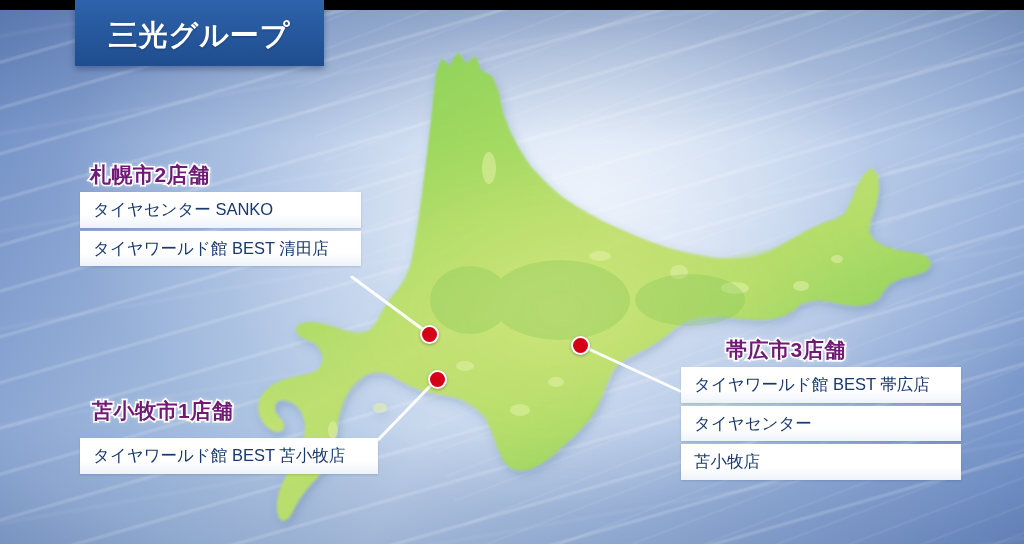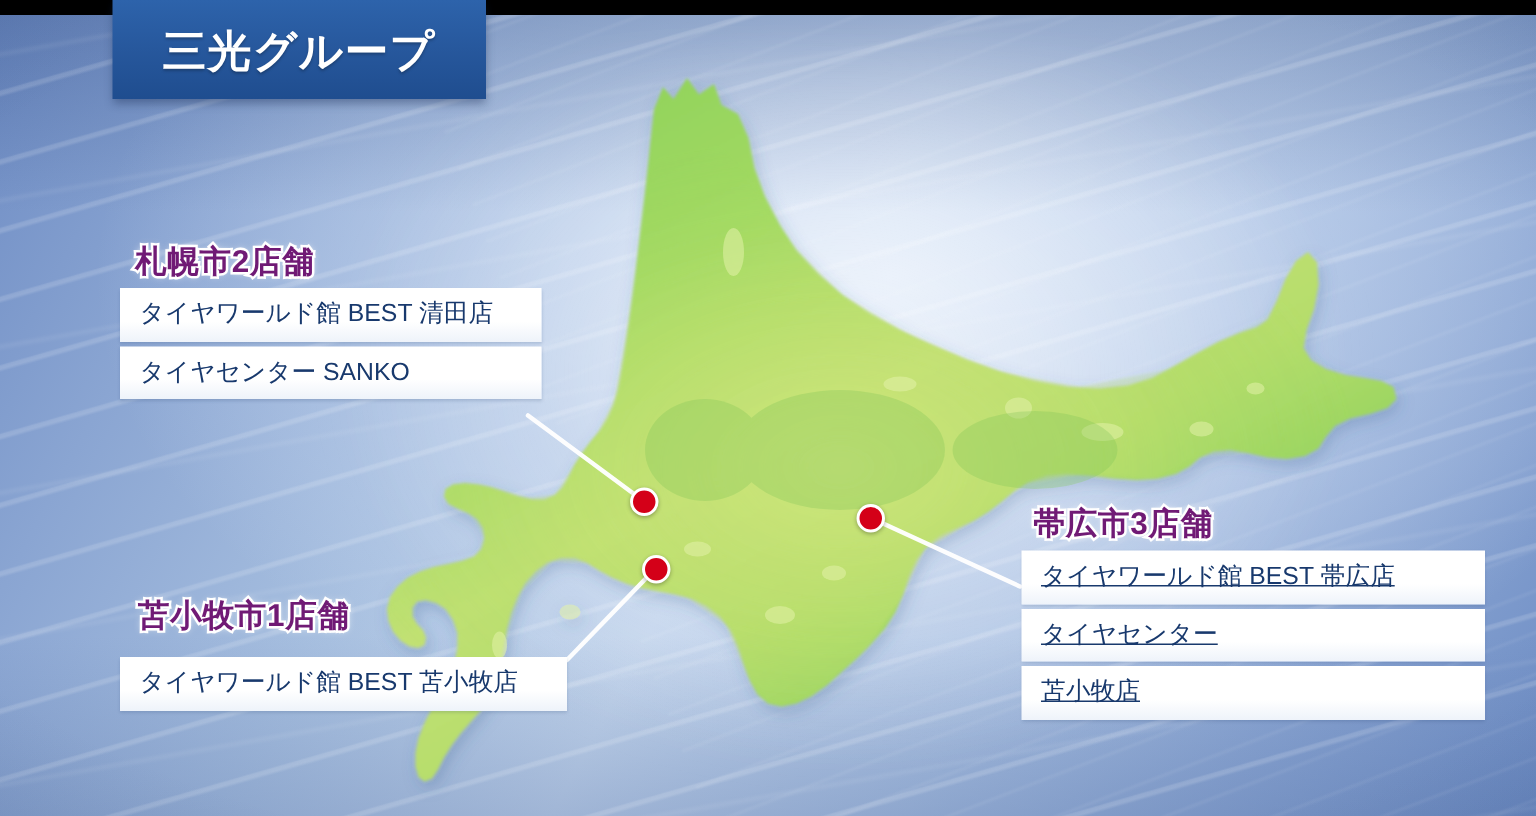--- a/index.html
+++ b/index.html
@@ -172,22 +172,22 @@
   
   #callout-sapporo { left: 80px; top: 164px; }
   #callout-sapporo .callout-heading { padding-left: 10px; }
   #callout-sapporo .store-box { width: 281px; }
 
   #callout-tomakomai { left: 80px; top: 400px; }
   #callout-tomakomai .callout-heading { padding-left: 12px; }
   #callout-tomakomai .store-box { width: 298px; margin-top: 16px; }
 
   #callout-obihiro { left: 681px; top: 339px; }
-  #callout-obihiro .callout-heading { padding-left: 8px; }
-  #callout-obihiro .store-box { width: 309px; text-decoration: underline; }
+  #callout-obihiro .callout-heading { padding-left: 8px; margin-left: 37px; }
+  #callout-obihiro .store-box { width: 280px; }
 
   
   .marker {
     position: absolute;
     width: 19px; height: 19px;
     border-radius: 50%;
     background: #d40018;
     border: 2.5px solid #ffffff;
     box-sizing: border-box;
     z-index: 14;
@@ -547,22 +547,22 @@
   <div class="marker" id="marker-sapporo"></div>
   <div class="marker" id="marker-tomakomai"></div>
   <div class="marker" id="marker-obihiro"></div>
 
   <div class="title-banner">
     <span class="title-text">三光グループ</span>
   </div>
 
   <div class="callout" id="callout-sapporo">
     <div class="callout-heading">札幌市2店舗</div>
+    <div class="store-box">タイヤセンター SANKO</div>
     <div class="store-box">タイヤワールド館 BEST 清田店</div>
-    <div class="store-box">タイヤセンター SANKO</div>
   </div>
 
   <div class="callout" id="callout-tomakomai">
     <div class="callout-heading">苫小牧市1店舗</div>
     <div class="store-box">タイヤワールド館 BEST 苫小牧店</div>
   </div>
 
   <div class="callout" id="callout-obihiro">
     <div class="callout-heading">帯広市3店舗</div>
     <div class="store-box">タイヤワールド館 BEST 帯広店</div>

